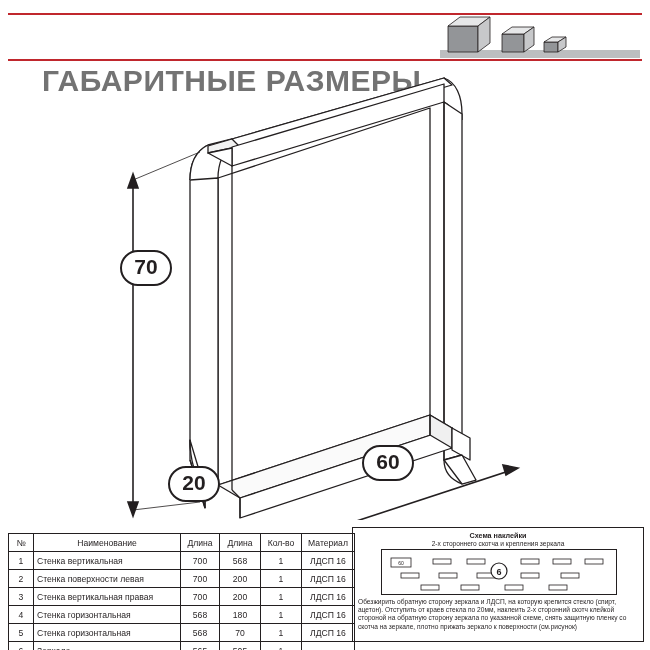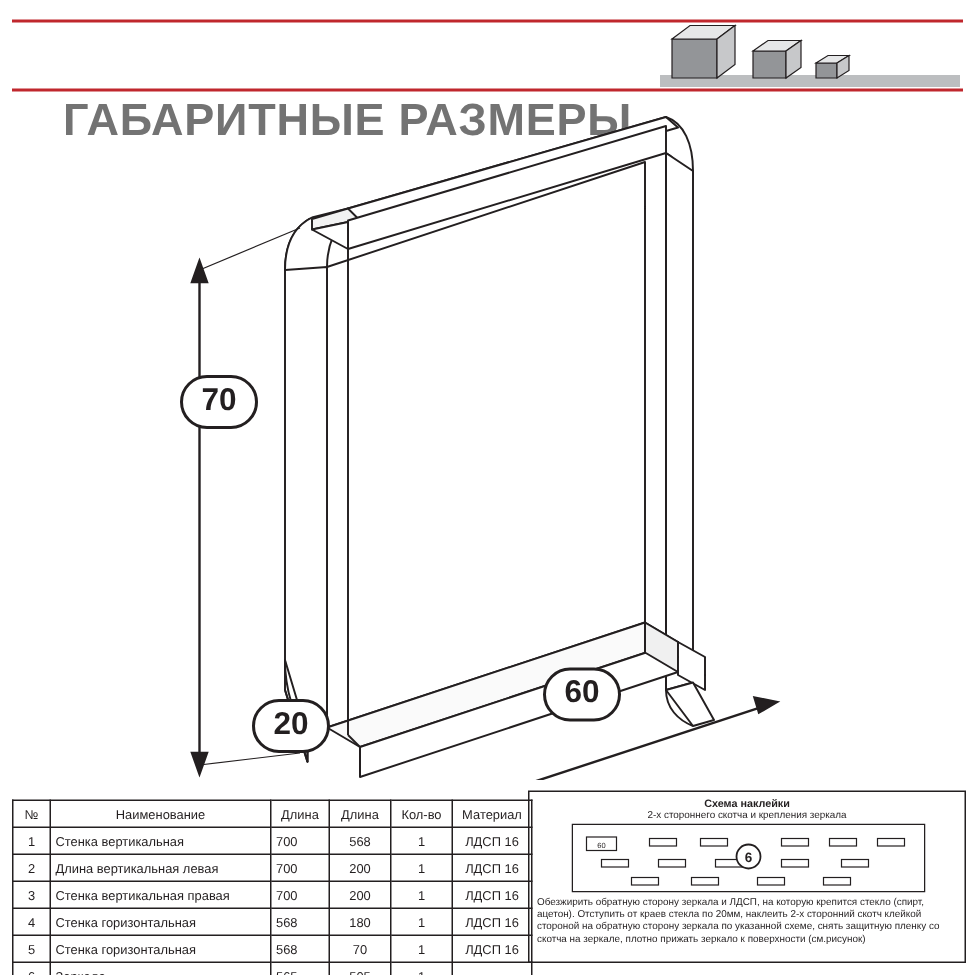--- a/index.html
+++ b/index.html
@@ -88,21 +88,21 @@
   .parts-table td, .parts-table th {
     border: 1px solid #231f20;
     padding: 2px 3px;
     height: 13px;
     font-weight: normal;
     color: #231f20;
   }
   .parts-table th { text-align: center; }
   .col-num   { width: 18px;  text-align: center; }
   .col-name  { width: 140px; text-align: left; padding-left: 5px;}
-  .col-len   { width: 32px;  }
+  .col-len   { width: 32px;  text-align: center; }
   .col-wid   { width: 34px;  text-align: center; }
   .col-qty   { width: 34px;  text-align: center; }
   .col-mat   { width: 46px;  text-align: center; }
 
   
   .mirror-box {
     position: absolute;
     left: 352px; top: 527px;
     width: 290px;
     height: 113px;
@@ -248,21 +248,21 @@
     <tr>
       <td class="col-num">1</td>
       <td class="col-name">Стенка вертикальная</td>
       <td class="col-len">700</td>
       <td class="col-wid">568</td>
       <td class="col-qty">1</td>
       <td class="col-mat">ЛДСП 16</td>
     </tr>
     <tr>
       <td class="col-num">2</td>
-      <td class="col-name">Длина вертикальная левая</td>
+      <td class="col-name">Стенка поверхности левая</td>
       <td class="col-len">700</td>
       <td class="col-wid">200</td>
       <td class="col-qty">1</td>
       <td class="col-mat">ЛДСП 16</td>
     </tr>
     <tr>
       <td class="col-num">3</td>
       <td class="col-name">Стенка вертикальная правая</td>
       <td class="col-len">700</td>
       <td class="col-wid">200</td>

